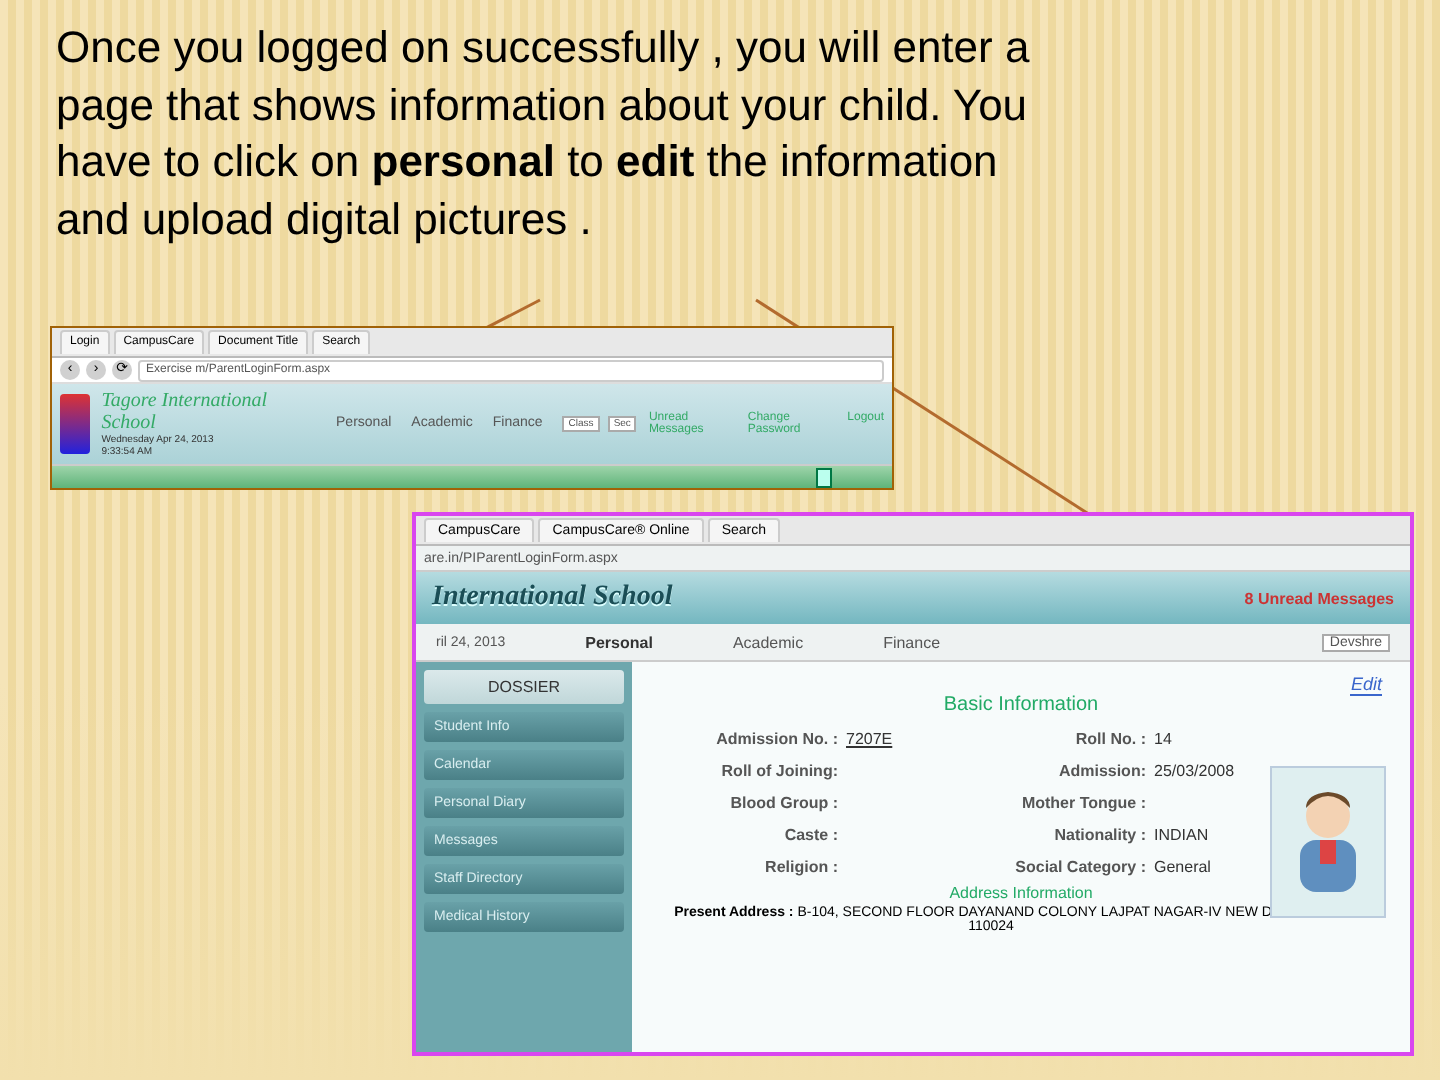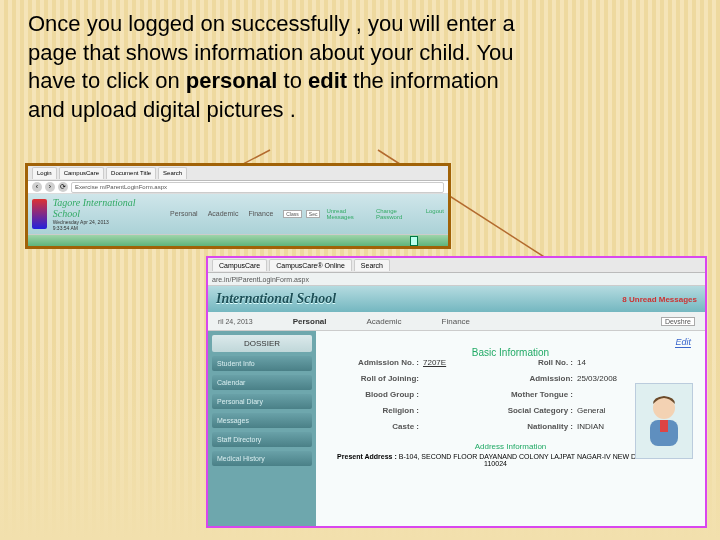--- a/index.html
+++ b/index.html
@@ -36,21 +36,21 @@
     pointer-events: none;
   }
 
   
   .shot1 {
     position: absolute;
     top: 163px;
     left: 25px;
     width: 420px;
     height: 80px;
-    border: 3px solid #a16207;
+    border: 1px solid #a16207;
     background: #fff;
     font-size: 7px;
   }
   .shot1 .browser-chrome {
     background: #e8e8e8;
     display: flex;
     align-items: center;
     height: 14px;
     gap: 2px;
     padding: 0 4px;
@@ -162,21 +162,21 @@
     border-bottom: 1px solid #3a66cc;
   }
   .shot2 .section-title {
     text-align: center; color: #2a6; font-size: 10px; margin-top: 8px;
   }
   .shot2 .info-grid {
     width: 300px;
     font-size: 8px;
     color: #333;
   }
-  .shot2 .info-row { display: flex; height: 16px; align-items: flex-start; }
+  .shot2 .info-row { display: flex; height: 16px; align-items: flex-end; }
   .shot2 .lbl { width: 95px; text-align: right; padding-right: 4px; font-weight: bold; color: #555;}
   .shot2 .val { width: 55px; text-decoration: underline; }
   .shot2 .lbl2 { width: 95px; text-align: right; padding-right: 4px; font-weight: bold; color: #555;}
   .shot2 .val2 { flex: 1; }
   .shot2 .avatar {
     position: absolute; right: 12px; top: 52px;
     width: 56px; height: 74px;
     background: #dfeff0; border: 1px solid #bcd;
     display: flex; align-items: center; justify-content: center;
   }
@@ -303,30 +303,30 @@
           <div class="lbl2">Admission:</div>
           <div class="val2">25/03/2008</div>
         </div>
         <div class="info-row">
           <div class="lbl">Blood Group :</div>
           <div class="val"></div>
           <div class="lbl2">Mother Tongue :</div>
           <div class="val2"></div>
         </div>
         <div class="info-row">
+          <div class="lbl">Caste :</div>
+          <div class="val"></div>
+          <div class="lbl2">Nationality :</div>
+          <div class="val2">INDIAN</div>
+        </div>
+        <div class="info-row">
           <div class="lbl">Religion :</div>
           <div class="val"></div>
           <div class="lbl2">Social Category :</div>
           <div class="val2">General</div>
-        </div>
-        <div class="info-row">
-          <div class="lbl">Caste :</div>
-          <div class="val"></div>
-          <div class="lbl2">Nationality :</div>
-          <div class="val2">INDIAN</div>
         </div>
       </div>
 
       <div class="avatar">
         <svg viewBox="0 0 46 58">
           <circle cx="23" cy="16" r="11" fill="#f3d2b3"></circle>
           <path d="M12 12 Q23 0 34 12 Q34 5 23 4 Q12 5 12 12" fill="#6b4a2a"></path>
           <rect x="9" y="28" width="28" height="26" rx="8" fill="#5f8fbf"></rect>
           <rect x="19" y="28" width="8" height="12" fill="#d44"></rect>
         </svg>

